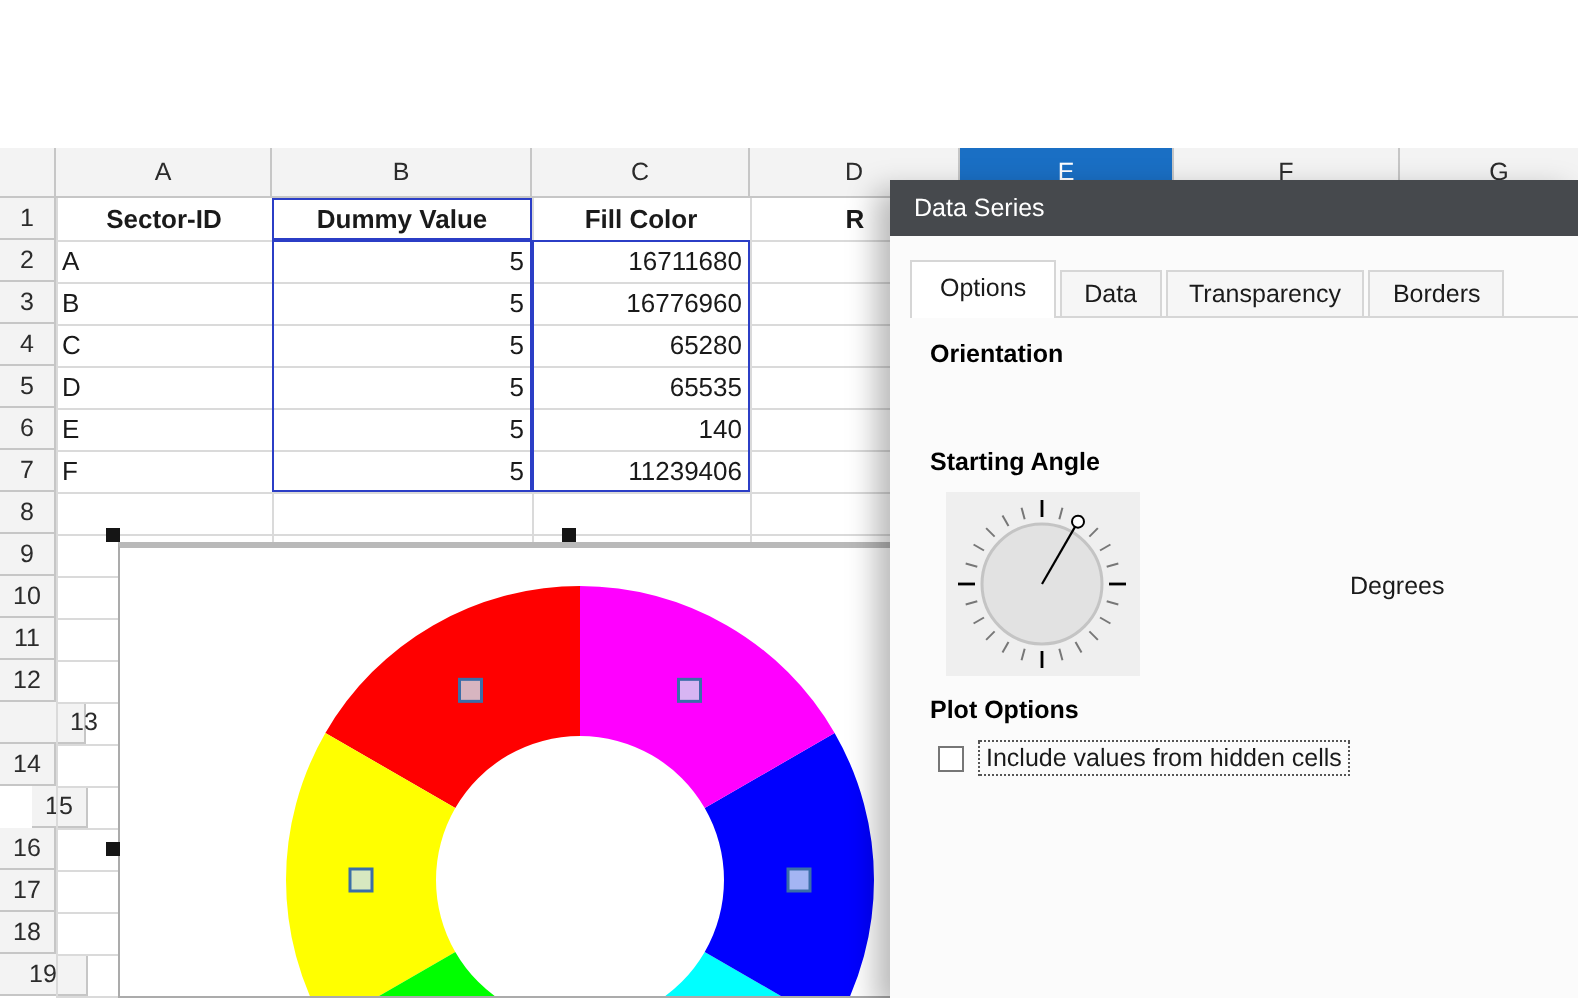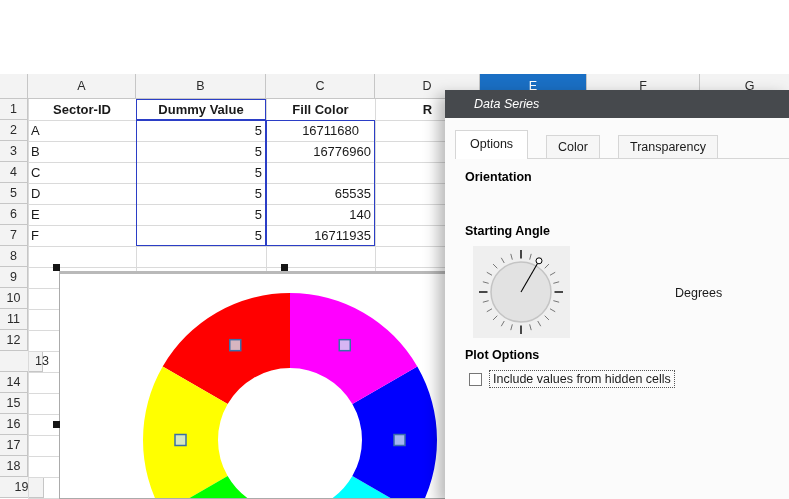--- a/index.html
+++ b/index.html
@@ -80,24 +80,24 @@
   .cell{position:absolute;font-size:13px;box-sizing:border-box;display:flex;align-items:center;overflow:hidden;white-space:nowrap;}
   .rangebox{position:absolute;border:1.5px solid #2b3ec6;box-sizing:border-box;pointer-events:none;}
   
   #chart{position:absolute;left:59px;top:271px;width:452px;height:228px;background:#fff;z-index:2;
     border:1px solid #ababab;border-top:3px solid #b9b9b9;box-sizing:border-box;overflow:hidden;}
   .objh{position:absolute;width:7px;height:7px;background:#151515;z-index:3;}
   
   #dialog{position:absolute;left:445px;top:90px;width:345px;height:410px;background:#fbfbfb;z-index:10;
     box-shadow:-7px 5px 14px rgba(0,0,0,0.28);}
   .dtitle{position:absolute;left:0;top:0;right:0;height:28px;background:#46494d;color:#fff;
-    font-size:12.5px;line-height:28px;padding-left:29px;font-style:italic;}
+    font-size:12.5px;line-height:28px;padding-left:12px;}
   .tabs{position:absolute;left:10px;top:40px;height:29px;display:flex;align-items:flex-end;z-index:2;}
   .tab{font-size:12.5px;background:#f6f6f6;border:1px solid #d6d6d6;border-bottom:1px solid #d6d6d6;
-    height:24px;line-height:23px;padding:0 11px;box-sizing:border-box;margin-right:18px;color:#1a1a1a;}
+    height:24px;line-height:23px;padding:0 11px;box-sizing:border-box;margin-right:2px;color:#1a1a1a;}
   .tab.active{background:#fff;border-bottom:none;height:29px;line-height:27px;padding:0 14px;}
   .paneline{position:absolute;left:10px;right:0;top:68px;border-top:1px solid #d6d6d6;z-index:1;}
   .dhead{position:absolute;font-size:12.5px;font-weight:bold;color:#000;}
   .cbrow{position:absolute;display:flex;align-items:center;font-size:12.5px;color:#1a1a1a;}
   .cb{width:13px;height:13px;background:#fff;border:1px solid #767676;box-sizing:border-box;margin-right:7px;flex:none;}
   .dotted{border:1px dotted #555;padding:1px 3px;}
   .spin{position:absolute;left:137px;top:189px;width:84px;height:26px;background:#fff;border:1px solid #9b9b9b;
     box-sizing:border-box;display:flex;}
   .spinval{flex:1;font-size:12.5px;line-height:24px;padding-left:6px;}
   .spinbtns{width:17px;display:flex;flex-direction:column;border-left:1px solid #d0d0d0;}
@@ -231,21 +231,21 @@
       <div class="hdr" style="left: 0px; top: 183px; width: 28px; height: 21px;">5</div>
       <div class="hdr" style="left: 0px; top: 204px; width: 28px; height: 21px;">6</div>
       <div class="hdr" style="left: 0px; top: 225px; width: 28px; height: 21px;">7</div>
       <div class="hdr" style="left: 0px; top: 246px; width: 28px; height: 21px;">8</div>
       <div class="hdr" style="left: 0px; top: 267px; width: 28px; height: 21px;">9</div>
       <div class="hdr" style="left: 0px; top: 288px; width: 28px; height: 21px;">10</div>
       <div class="hdr" style="left: 0px; top: 309px; width: 28px; height: 21px;">11</div>
       <div class="hdr" style="left: 0px; top: 330px; width: 28px; height: 21px;">12</div>
       <div class="hdr" style="left: 0px; top: 351px; width: 28px; height: 21px; padding-left: 42px;">13</div>
       <div class="hdr" style="left: 0px; top: 372px; width: 28px; height: 21px;">14</div>
-      <div class="hdr" style="left: 0px; top: 393px; width: 28px; height: 21px;">15</div>
+      <div class="hdr" style="left: 16px; top: 393px; width: 28px; height: 21px;">15</div>
       <div class="hdr" style="left: 0px; top: 414px; width: 28px; height: 21px;">16</div>
       <div class="hdr" style="left: 0px; top: 435px; width: 28px; height: 21px;">17</div>
       <div class="hdr" style="left: 0px; top: 456px; width: 28px; height: 21px;">18</div>
       <div class="hdr" style="left: 0px; top: 477px; width: 44px; height: 21px;">19</div>
       <div class="gline" style="left: 28px; top: 99px; width: 1px; height: 400px;"></div>
       <div class="gline" style="left: 136px; top: 99px; width: 1px; height: 400px;"></div>
       <div class="gline" style="left: 266px; top: 99px; width: 1px; height: 400px;"></div>
       <div class="gline" style="left: 375px; top: 99px; width: 1px; height: 400px;"></div>
       <div class="gline" style="left: 480px; top: 99px; width: 1px; height: 400px;"></div>
       <div class="gline" style="left: 587px; top: 99px; width: 1px; height: 400px;"></div>
@@ -268,35 +268,36 @@
       <div class="gline" style="left: 28px; top: 435px; width: 761px; height: 1px;"></div>
       <div class="gline" style="left: 28px; top: 456px; width: 761px; height: 1px;"></div>
       <div class="gline" style="left: 28px; top: 477px; width: 761px; height: 1px;"></div>
       <div class="gline" style="left: 28px; top: 498px; width: 761px; height: 1px;"></div>
       <div class="cell" style="left: 28px; top: 99px; width: 108px; height: 21px; font-weight: bold; justify-content: center;">Sector-ID</div>
       <div class="cell" style="left: 266px; top: 99px; width: 109px; height: 21px; font-weight: bold; justify-content: center;">Fill Color</div>
       <div class="cell" style="left: 136px; top: 99px; width: 130px; height: 21px; font-weight: bold; justify-content: center;">Dummy Value</div>
       <div class="cell" style="left: 375px; top: 99px; width: 105px; height: 21px; font-weight: bold; justify-content: center;">R</div>
       <div class="cell" style="left: 28px; top: 120px; width: 108px; height: 21px; padding-left: 3px;">A</div>
       <div class="cell" style="left: 136px; top: 120px; width: 130px; height: 21px; justify-content: flex-end; padding-right: 4px;">5</div>
-      <div class="cell" style="left: 266px; top: 120px; width: 109px; height: 21px; justify-content: flex-end; padding-right: 16px;">16711680</div>
+      <div class="cell" style="left: 266px; top: 120px; width: 109px; height: 21px; justify-content: flex-end; padding-right: 4px;">16711680</div>
       <div class="cell" style="left: 28px; top: 141px; width: 108px; height: 21px; padding-left: 3px;">B</div>
       <div class="cell" style="left: 136px; top: 141px; width: 130px; height: 21px; justify-content: flex-end; padding-right: 4px;">5</div>
       <div class="cell" style="left: 266px; top: 141px; width: 109px; height: 21px; justify-content: flex-end; padding-right: 4px;">16776960</div>
       <div class="cell" style="left: 28px; top: 162px; width: 108px; height: 21px; padding-left: 3px;">C</div>
       <div class="cell" style="left: 136px; top: 162px; width: 130px; height: 21px; justify-content: flex-end; padding-right: 4px;">5</div>
+      <div class="cell" style="left: 266px; top: 162px; width: 109px; height: 21px; justify-content: flex-end; padding-right: 4px;">65280</div>
       <div class="cell" style="left: 28px; top: 183px; width: 108px; height: 21px; padding-left: 3px;">D</div>
       <div class="cell" style="left: 136px; top: 183px; width: 130px; height: 21px; justify-content: flex-end; padding-right: 4px;">5</div>
       <div class="cell" style="left: 266px; top: 183px; width: 109px; height: 21px; justify-content: flex-end; padding-right: 4px;">65535</div>
       <div class="cell" style="left: 28px; top: 204px; width: 108px; height: 21px; padding-left: 3px;">E</div>
       <div class="cell" style="left: 136px; top: 204px; width: 130px; height: 21px; justify-content: flex-end; padding-right: 4px;">5</div>
       <div class="cell" style="left: 266px; top: 204px; width: 109px; height: 21px; justify-content: flex-end; padding-right: 4px;">140</div>
       <div class="cell" style="left: 28px; top: 225px; width: 108px; height: 21px; padding-left: 3px;">F</div>
       <div class="cell" style="left: 136px; top: 225px; width: 130px; height: 21px; justify-content: flex-end; padding-right: 4px;">5</div>
-      <div class="cell" style="left: 266px; top: 225px; width: 109px; height: 21px; justify-content: flex-end; padding-right: 4px;">16711935</div>
+      <div class="cell" style="left: 266px; top: 225px; width: 109px; height: 21px; justify-content: flex-end; padding-right: 4px;">11239406</div>
       <div class="rangebox" style="left: 136px; top: 99px; width: 130px; height: 21px;"></div>
       <div class="rangebox" style="left: 136px; top: 120px; width: 130px; height: 126px;"></div>
       <div class="rangebox" style="left: 266px; top: 120px; width: 109px; height: 126px;"></div>
     </div>
 
   <div id="chart">
     <svg id="donutsvg" width="452" height="228" viewBox="0 0 452 228">
         <path d="M230 19 A147 147 0 0 0 102.69426564368752 92.50000000000001 L167.64617092752042 130 A72 72 0 0 1 230 94 Z" fill="#FF0000"></path>
         <path d="M102.69426564368752 92.50000000000001 A147 147 0 0 0 102.69426564368753 239.5 L167.64617092752042 202 A72 72 0 0 1 167.64617092752042 130 Z" fill="#FFFF00"></path>
         <path d="M102.69426564368753 239.5 A147 147 0 0 0 229.99999999999997 313 L230 238 A72 72 0 0 1 167.64617092752042 202 Z" fill="#00FF00"></path>
@@ -314,22 +315,23 @@
   <div class="objh" style="left:53px;top:264px"></div>
   <div class="objh" style="left:281px;top:264px"></div>
   <div class="objh" style="left:53px;top:421px"></div>
 
   <div id="dialog">
     <div class="dtitle">
       <span>Data Series</span>
     </div>
     <div class="tabs" id="tabs">
         <span class="tab active">Options</span>
-        <span class="tab">Color</span>
+        <span class="tab">Data</span>
         <span class="tab">Transparency</span>
+        <span class="tab">Borders</span>
       </div>
     <div class="paneline"></div>
 
     <div class="dhead" style="left:20px;top:80px">Orientation</div>
 
     <div class="dhead" style="left:20px;top:134px">Starting Angle</div>
     <svg id="dial" width="97" height="92" viewBox="0 0 97 92">
         <circle cx="48" cy="46" r="30" fill="#e2e2e2" stroke="#c4c4c4" stroke-width="1.5"></circle>
         <line x1="81.5" y1="46" x2="90" y2="46" stroke="#000" stroke-width="1.4"></line>
         <line x1="80.35851518068378" y1="37.32956198906555" x2="86.1540701384182" y2="35.776647718450434" stroke="#777" stroke-width="1"></line>

